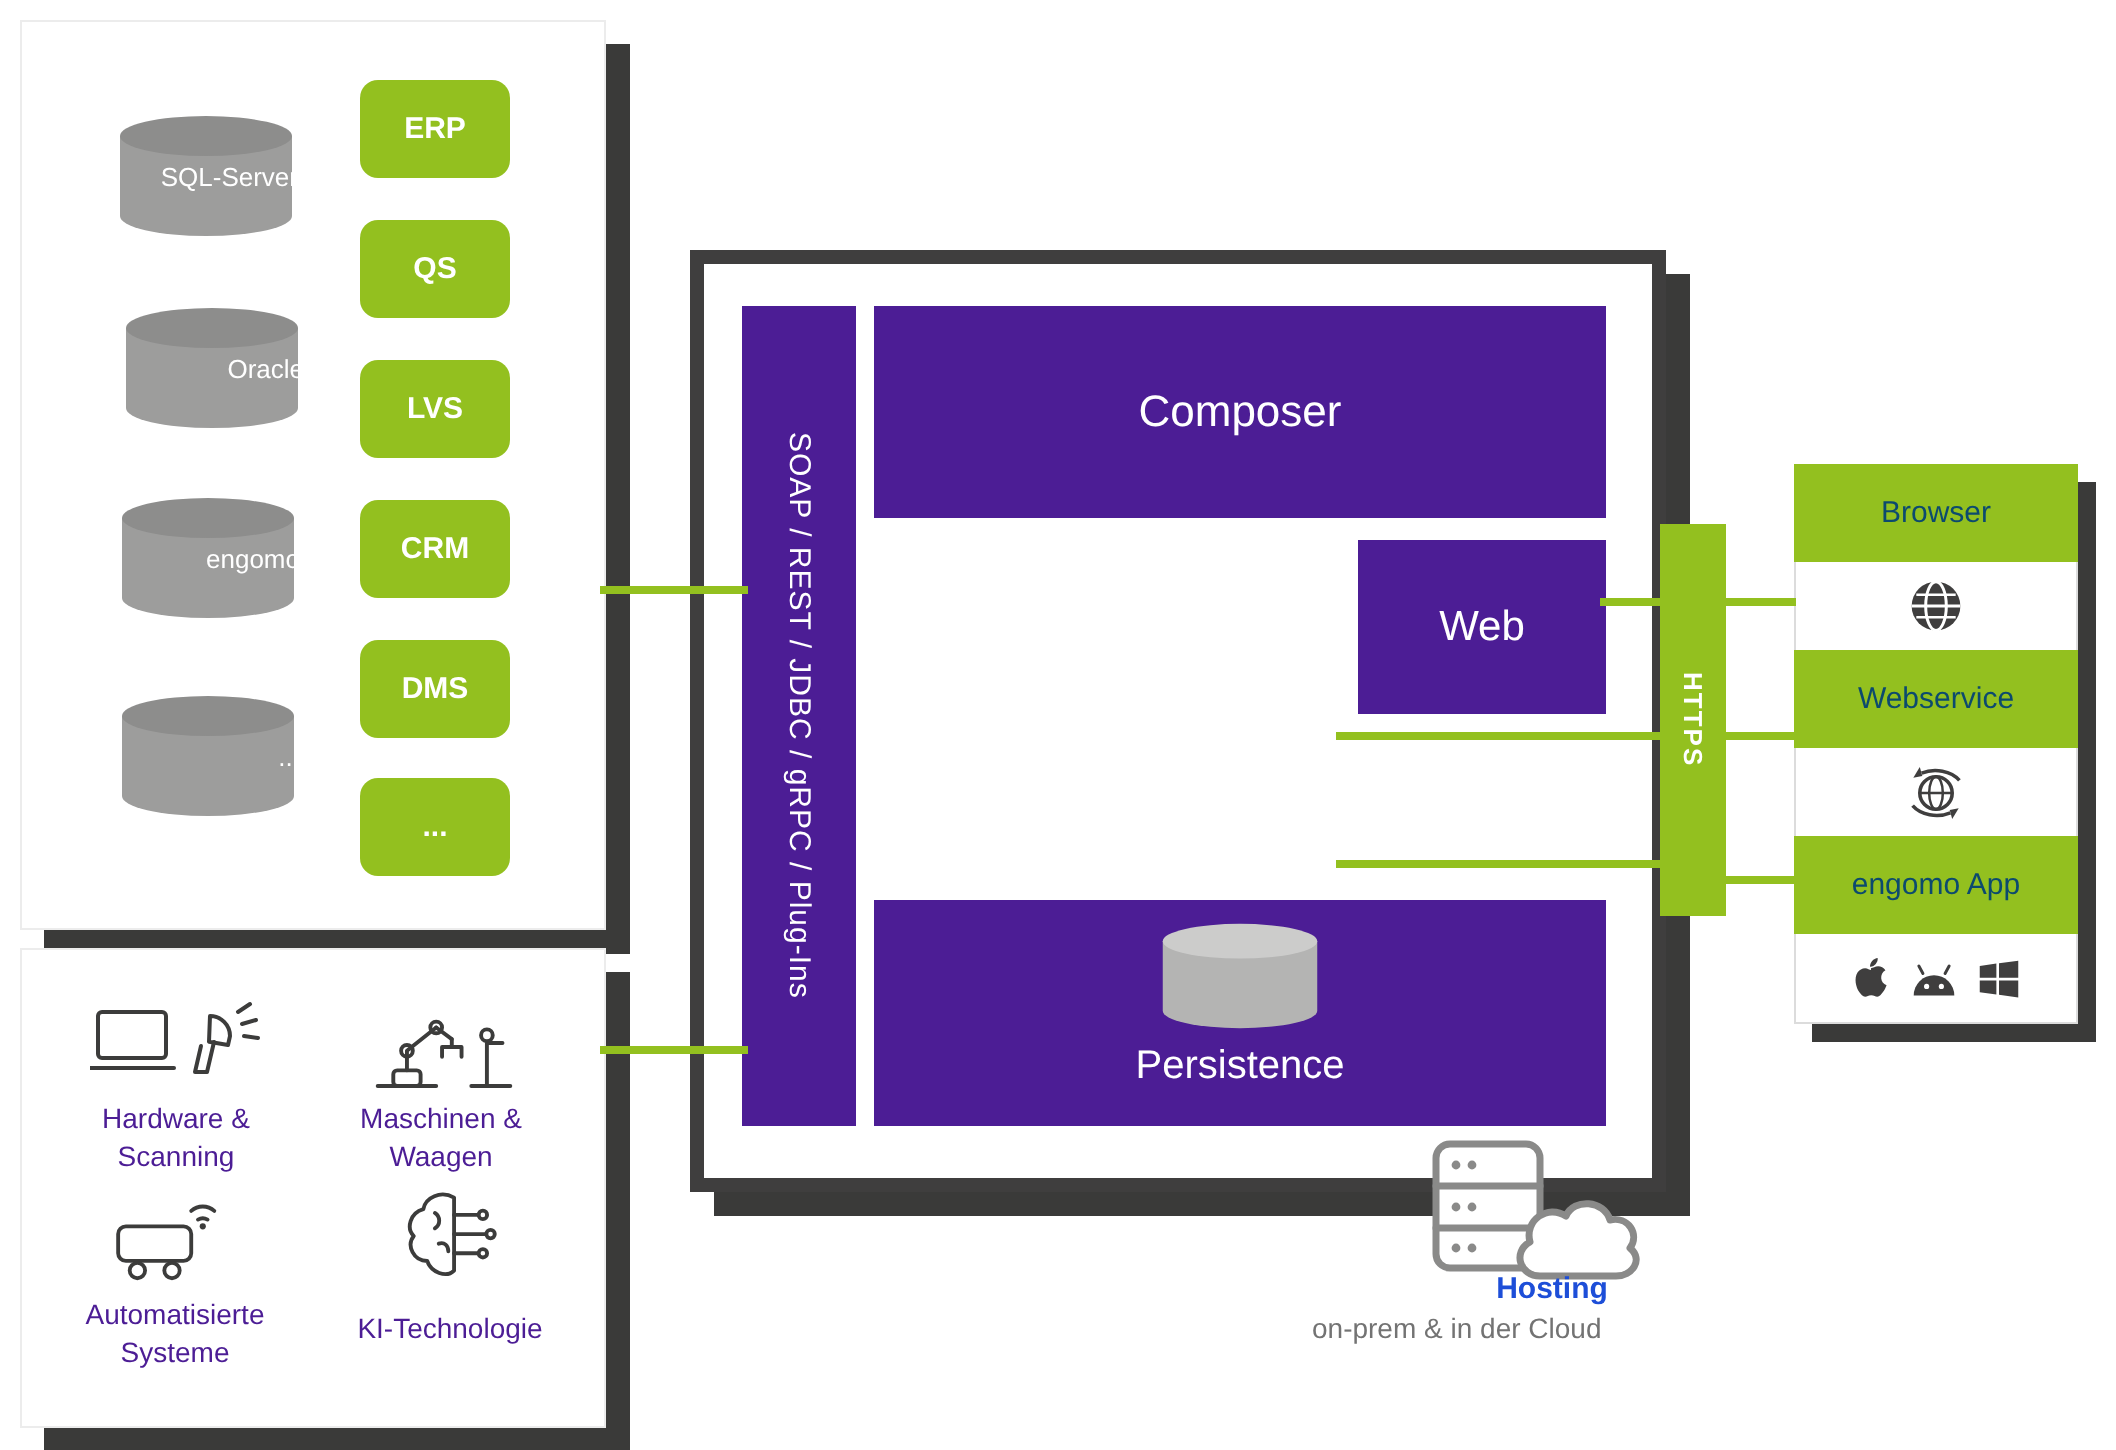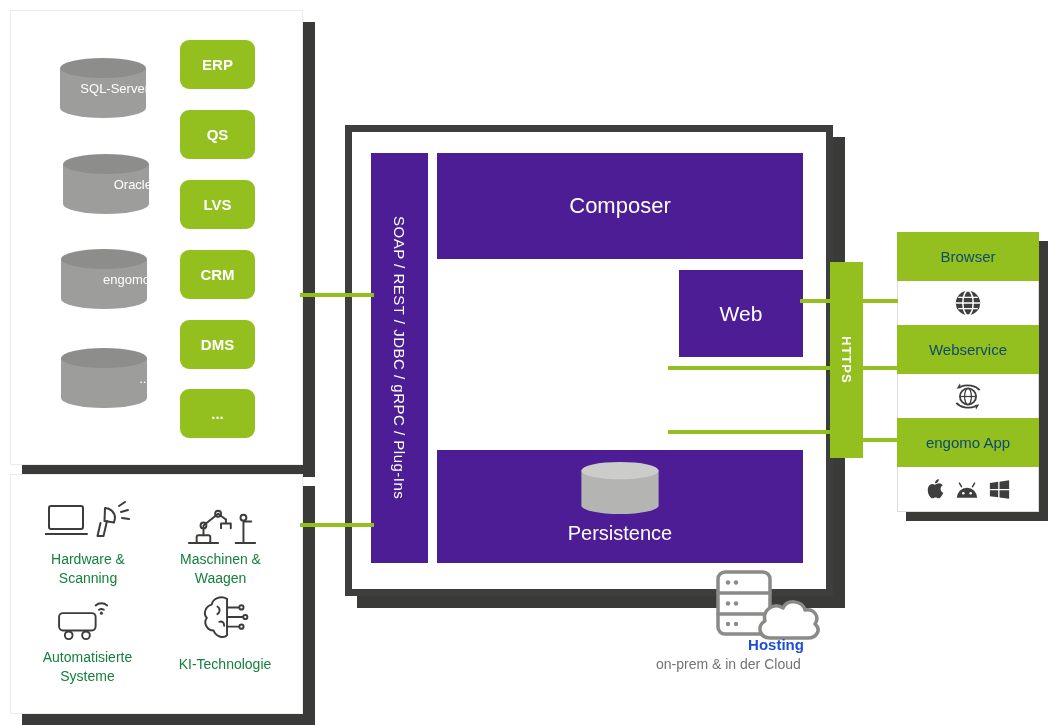--- a/index.html
+++ b/index.html
@@ -9,21 +9,21 @@
   .panel{position:absolute;background:#fff;border:1px solid #ececec;box-shadow:12px 12px 0 #3a3a39;box-sizing:border-box;}
   .panel-core{position:absolute;background:#fff;border:7px solid #3f3e3e;box-shadow:12px 12px 0 #3a3a39;box-sizing:content-box;}
 
   .db{position:absolute;width:92px;height:64px;}
   .db-label{position:absolute;left:0;right:0;top:25px;text-align:right;color:#fff;font-size:13px;}
 
   .sysbtn{position:absolute;left:180px;width:75px;height:49px;background:#93c01f;border-radius:9px;
           color:#fff;font-weight:bold;font-size:15px;display:flex;align-items:center;justify-content:center;}
 
   .dev-icon{position:absolute;}
-  .dev-label{position:absolute;text-align:center;font-size:14px;line-height:1.35;color:#15803d;}
+  .dev-label{position:absolute;text-align:center;font-size:14px;line-height:1.35;color:#4c1d95;}
 
   .corebox{position:absolute;background:#4c1d95;color:#fff;display:flex;align-items:center;justify-content:center;text-align:center;box-sizing:border-box;}
   .vtext{writing-mode:vertical-rl;color:#fff;font-size:15px;letter-spacing:.5px;}
   .vtext-https{writing-mode:vertical-rl;color:#fff;font-size:13px;font-weight:bold;letter-spacing:1px;}
 
   .conn{position:absolute;height:4px;background:#93c01f;z-index:5;}
 
   .card{position:absolute;left:897px;width:142px;box-shadow:9px 9px 0 #3a3a39;z-index:4;}
   .card-head{height:49px;background:#93c01f;color:#0c4a6e;font-size:15px;display:flex;align-items:center;justify-content:center;}
   .card-body{height:45px;background:#fff;display:flex;align-items:center;justify-content:center;gap:10px;

